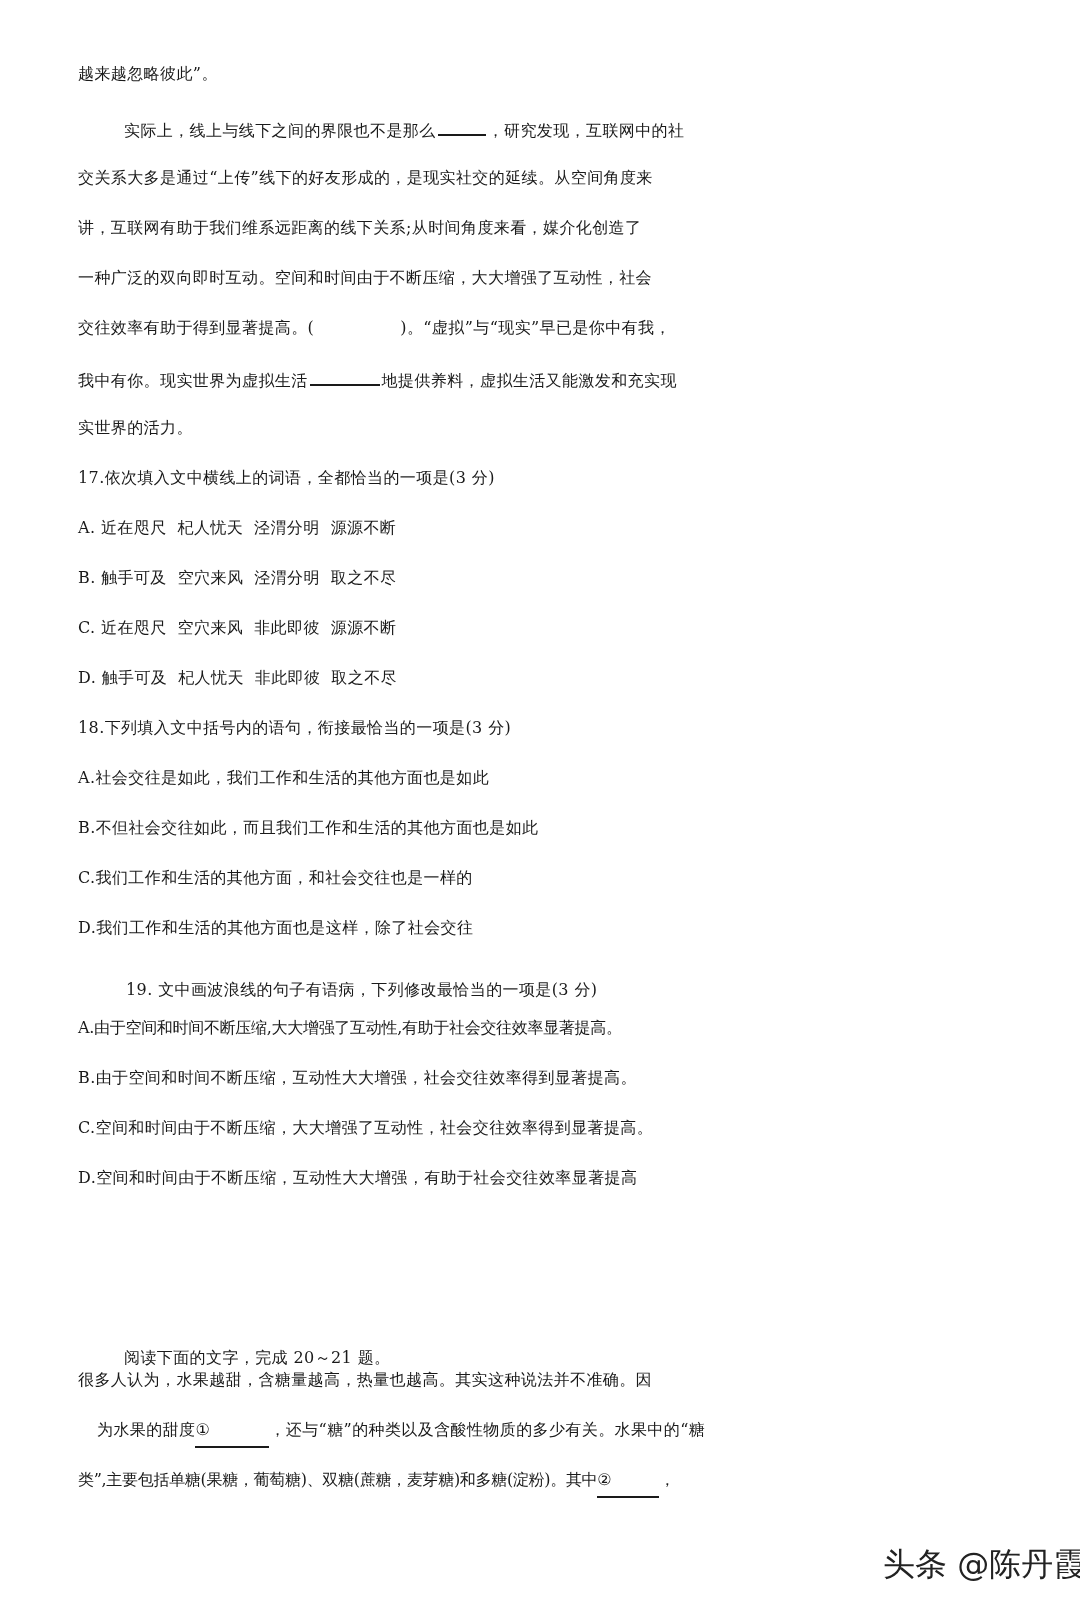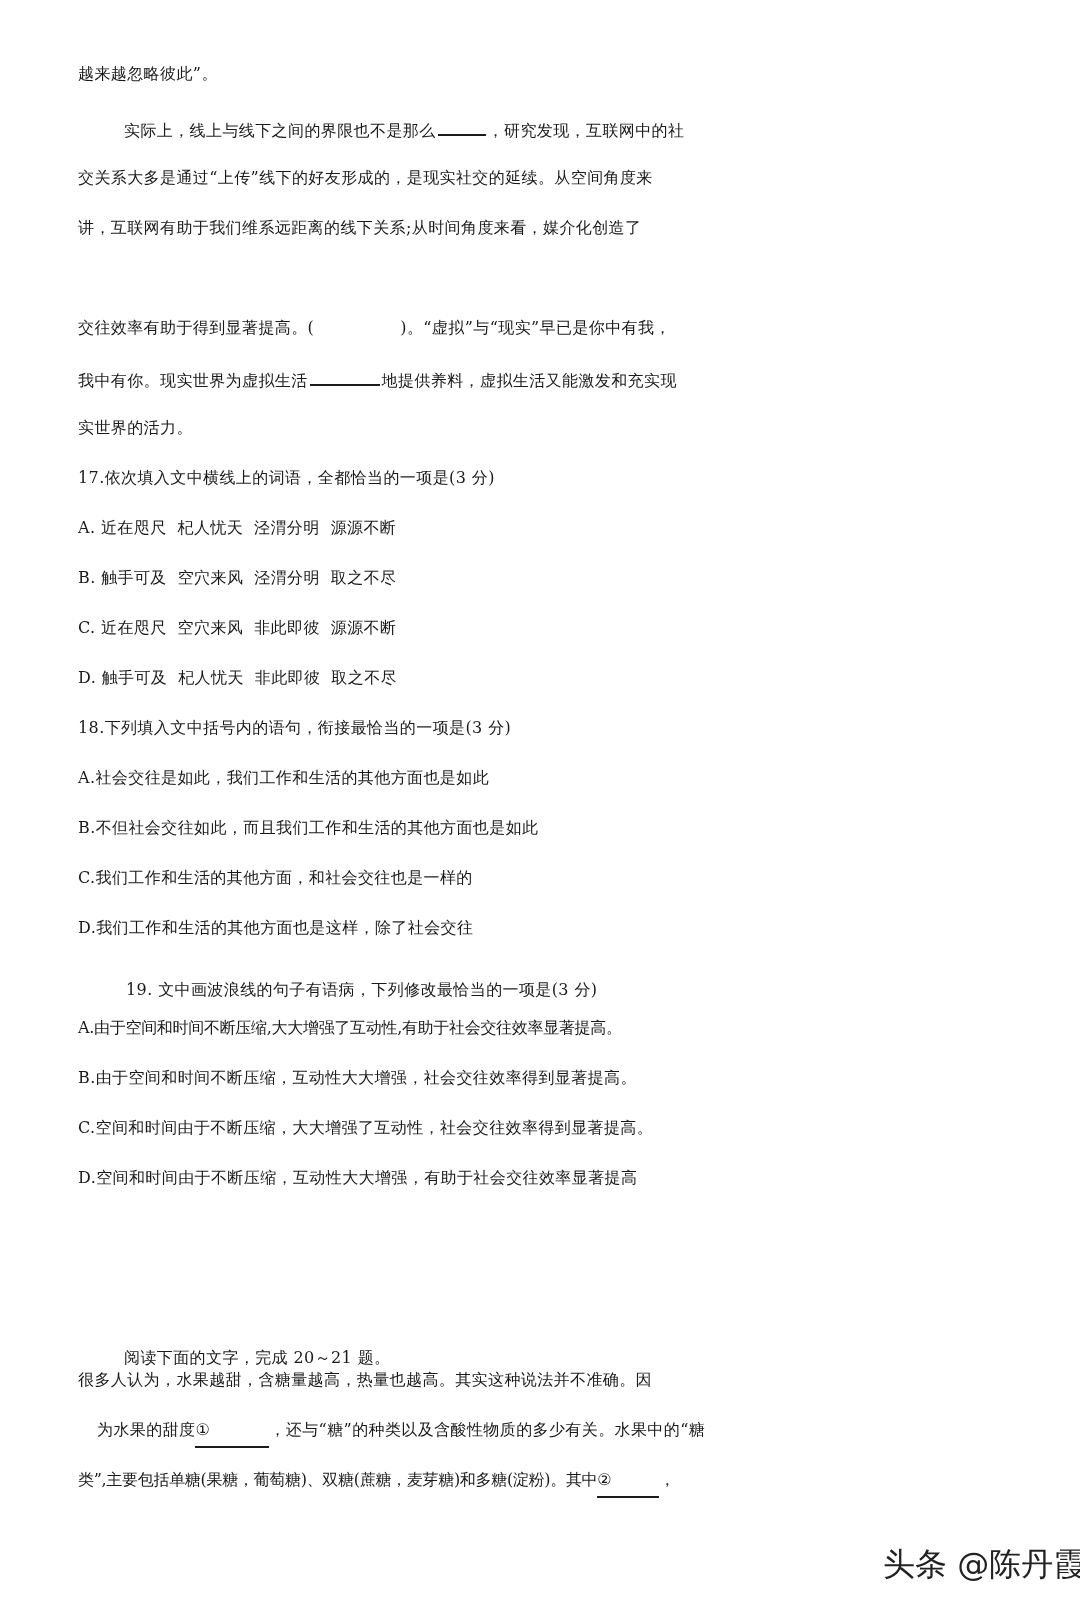--- a/index.html
+++ b/index.html
@@ -72,20 +72,23 @@
   </div>
 
   <div class="line" style="top:162px;">
     <span>交关系大多是通过“上传”线下的好友形成的，是现实社交的延续。从空间角度来</span>
   </div>
 
   <div class="line" style="top:212px;">
     <span>讲，互联网有助于我们维系远距离的线下关系;从时间角度来看，媒介化创造了</span>
   </div>
 
+  <div class="line" style="top:262px;">
+    <span>一种广泛的双向即时互动。空间和时间由于不断压缩，大大增强了互动性，社会</span>
+  </div>
 
   <div class="line" style="top:312px;">
     <span>交往效率有助于得到显著提高。(</span><span class="paren-gap"></span><span>)。“虚拟”与“现实”早已是你中有我，</span>
   </div>
 
   <div class="line" style="top:362px;">
     <span>我中有你。现实世界为虚拟生活</span><span class="blank" style="width:70px;"></span><span>地提供养料，虚拟生活又能激发和充实现</span>
   </div>
 
   <div class="line" style="top:412px;">

